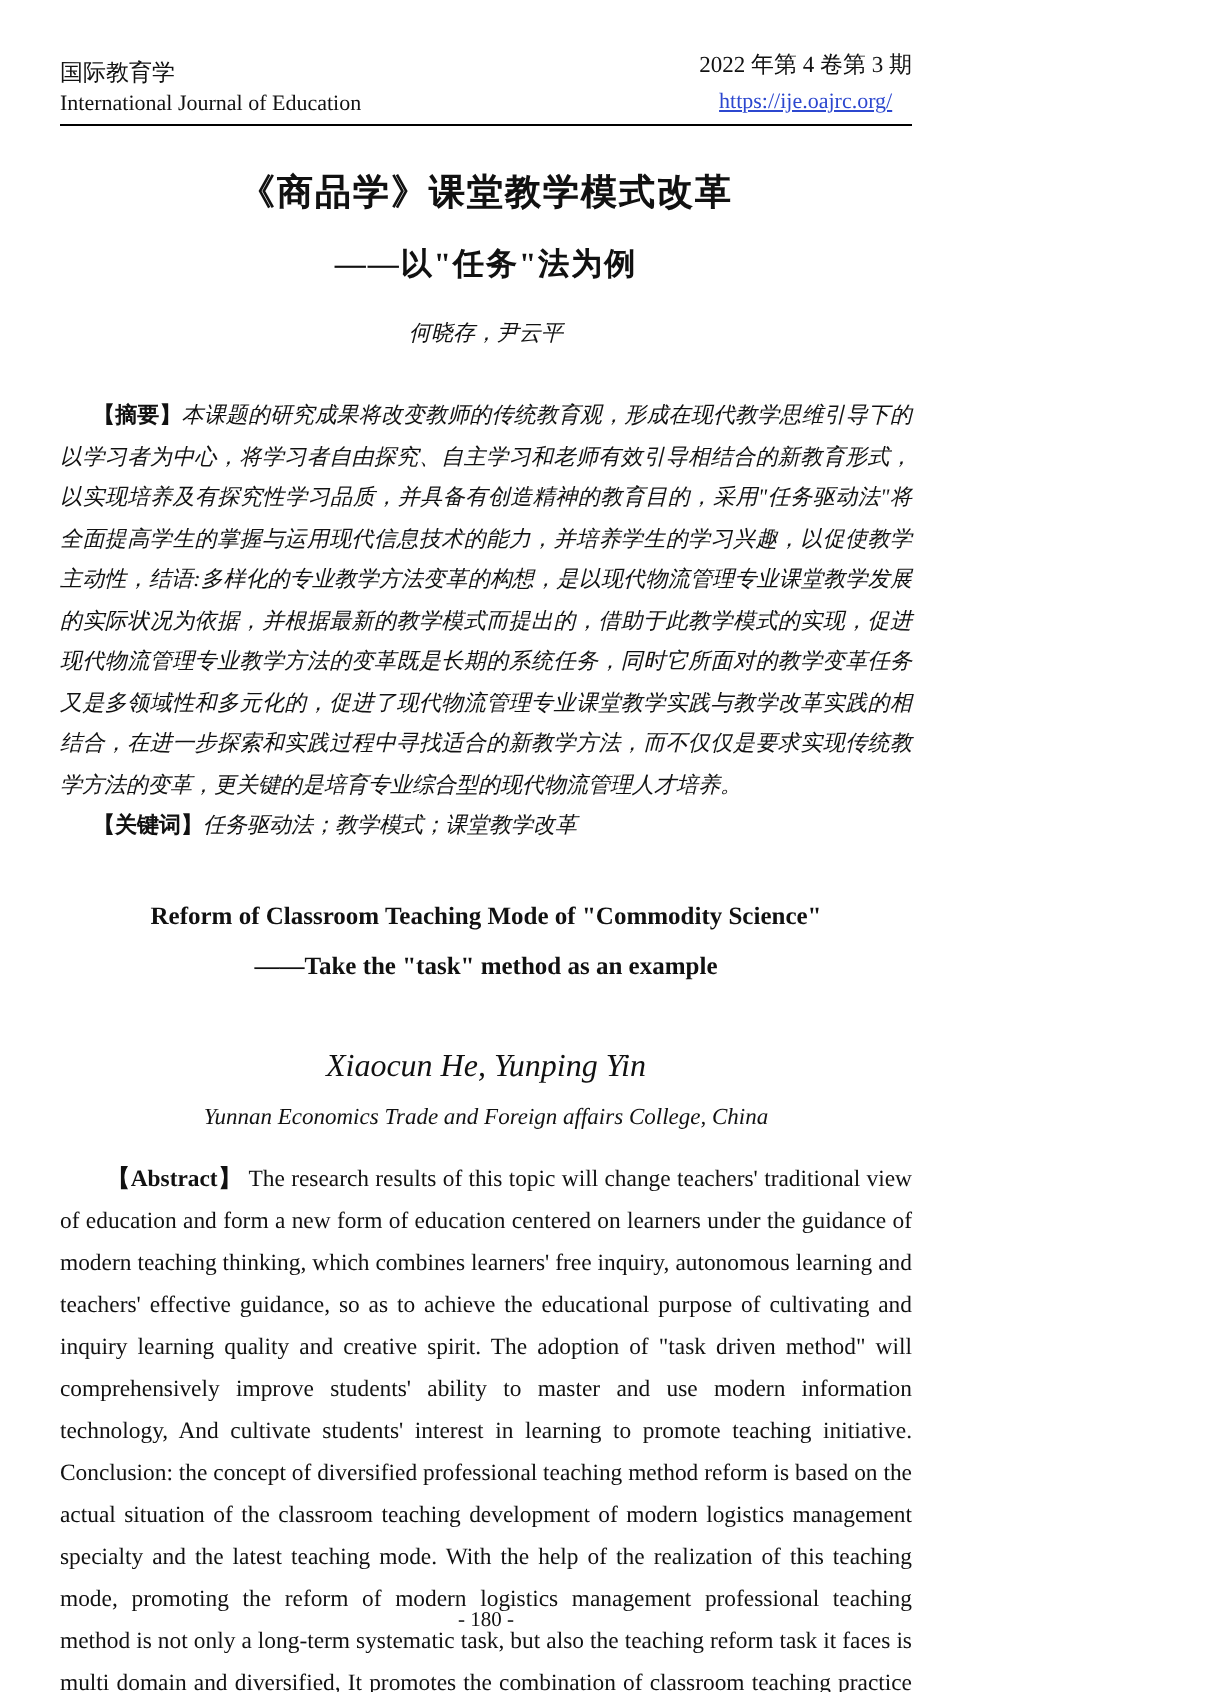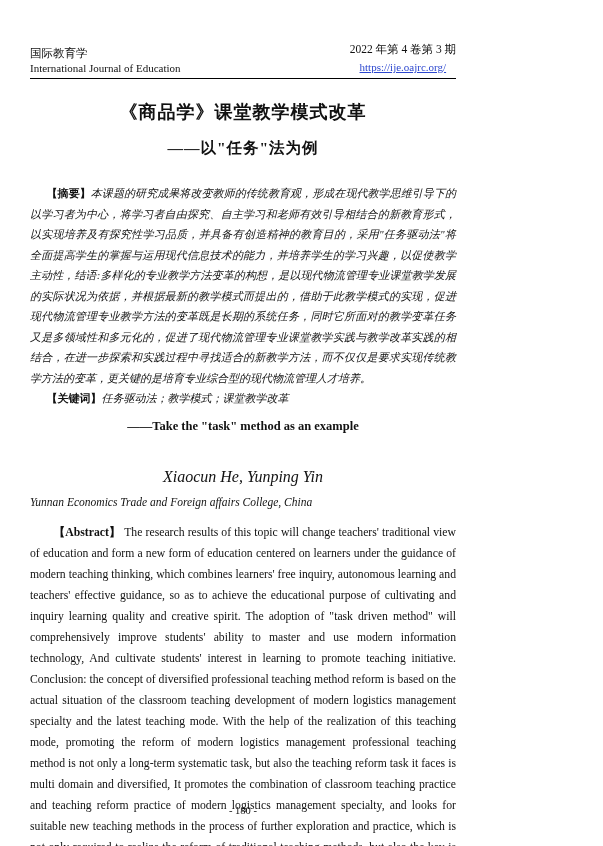--- a/index.html
+++ b/index.html
@@ -5,21 +5,21 @@
   * { margin: 0; padding: 0; box-sizing: border-box; }
   html, body { background: #ffffff; }
   body {
     width: 603px; height: 846px;
     font-family: "Liberation Serif", "DejaVu Serif", serif;
     color: #111111;
   }
   .page {
     position: relative;
     width: 486px; height: 846px;
-    padding: 16px 30px;
+    padding: 0 30px;
     overflow: hidden;
     background: #ffffff;
   }
   
   .jheader { display: flex; justify-content: space-between; align-items: flex-end; padding-top: 26px; }
   .h-left .cn { font-size: 11.5px; line-height: 15px; }
   .h-left .en { font-size: 11px; line-height: 14px; }
   .h-right { text-align: center; }
   .h-right .issue { font-size: 11.5px; line-height: 15px; }
   .h-right .url { font-size: 11px; line-height: 14px; color: #2c47cf; text-decoration: underline; cursor: pointer; display: inline-block; }
@@ -34,21 +34,21 @@
   
   .abs-cn { margin-top: 24px; font-size: 11px; line-height: 20.5px; text-align: justify; text-indent: 1.5em; }
   .abs-cn .lbl, .kw-cn .lbl { font-weight: bold; font-style: normal; }
   .abs-cn .txt, .kw-cn .txt { font-style: italic; }
   .kw-cn { font-size: 11px; line-height: 20.5px; text-indent: 1.5em; text-align: justify; }
 
   
   .title-en { text-align: center; font-size: 12.5px; font-weight: bold; margin-top: 27px; }
   .subtitle-en { text-align: center; font-size: 12.5px; font-weight: bold; margin-top: 10px; }
   .authors-en { text-align: center; font-size: 16px; font-style: italic; margin-top: 34px; }
-  .affil-en { font-size: 11.5px; font-style: italic; margin-top: 10px; }
+  .affil-en { text-align: center; font-size: 11.5px; font-style: italic; margin-top: 10px; }
 
   
   .abs-en { margin-top: 14px; font-size: 11.7px; line-height: 21px; text-align: justify; text-indent: 2em; }
   .abs-en .lbl, .kw-en .lbl { font-weight: bold; }
   .kw-en { font-size: 11.7px; line-height: 21px; text-indent: 2em; text-align: justify; }
 
   
   .pfooter { position: absolute; left: 0; bottom: 30px; width: 100%; text-align: center; font-size: 10.5px; }
 </style>
 </head>
@@ -63,25 +63,27 @@
     </div>
     <div class="h-right">
       <div class="issue">2022 年第 4 卷第 3 期</div>
       <a class="url">https://ije.oajrc.org/</a>
     </div>
   </div>
   <div class="rule"></div>
 
   <div class="title-cn">《商品学》课堂教学模式改革</div>
   <div class="subtitle-cn">——以"任务"法为例</div>
+  <div class="authors-cn">何晓存，尹云平</div>
 
   <p class="abs-cn"><span class="lbl">【摘要】</span><span class="txt">本课题的研究成果将改变教师的传统教育观，形成在现代教学思维引导下的以学习者为中心，将学习者自由探究、自主学习和老师有效引导相结合的新教育形式，以实现培养及有探究性学习品质，并具备有创造精神的教育目的，采用"任务驱动法"将全面提高学生的掌握与运用现代信息技术的能力，并培养学生的学习兴趣，以促使教学主动性，结语:多样化的专业教学方法变革的构想，是以现代物流管理专业课堂教学发展的实际状况为依据，并根据最新的教学模式而提出的，借助于此教学模式的实现，促进现代物流管理专业教学方法的变革既是长期的系统任务，同时它所面对的教学变革任务又是多领域性和多元化的，促进了现代物流管理专业课堂教学实践与教学改革实践的相结合，在进一步探索和实践过程中寻找适合的新教学方法，而不仅仅是要求实现传统教学方法的变革，更关键的是培育专业综合型的现代物流管理人才培养。</span></p>
 
   <p class="kw-cn"><span class="lbl">【关键词】</span><span class="txt">任务驱动法；教学模式；课堂教学改革</span></p>
 
+  <div class="title-en">Reform of Classroom Teaching Mode of "Commodity Science"</div>
   <div class="subtitle-en">——Take the "task" method as an example</div>
   <div class="authors-en">Xiaocun He, Yunping Yin</div>
   <div class="affil-en">Yunnan Economics Trade and Foreign affairs College, China</div>
 
   <p class="abs-en"><span class="lbl">【Abstract】</span> <span class="txt">The research results of this topic will change teachers' traditional view of education and form a new form of education centered on learners under the guidance of modern teaching thinking, which combines learners' free inquiry, autonomous learning and teachers' effective guidance, so as to achieve the educational purpose of cultivating and inquiry learning quality and creative spirit. The adoption of "task driven method" will comprehensively improve students' ability to master and use modern information technology, And cultivate students' interest in learning to promote teaching initiative. Conclusion: the concept of diversified professional teaching method reform is based on the actual situation of the classroom teaching development of modern logistics management specialty and the latest teaching mode. With the help of the realization of this teaching mode, promoting the reform of modern logistics management professional teaching method is not only a long-term systematic task, but also the teaching reform task it faces is multi domain and diversified, It promotes the combination of classroom teaching practice and teaching reform practice of modern logistics management specialty, and looks for suitable new teaching methods in the process of further exploration and practice, which is not only required to realize the reform of traditional teaching methods, but also the key is to cultivate professional and comprehensive modern logistics management talents.</span></p>
 
   <p class="kw-en"><span class="lbl">【Economics】</span> <span class="txt">Task Driven; Teaching Model; Classroom Teaching Reform</span></p>
 
   <div class="pfooter">
     <span>- 180 -</span>

